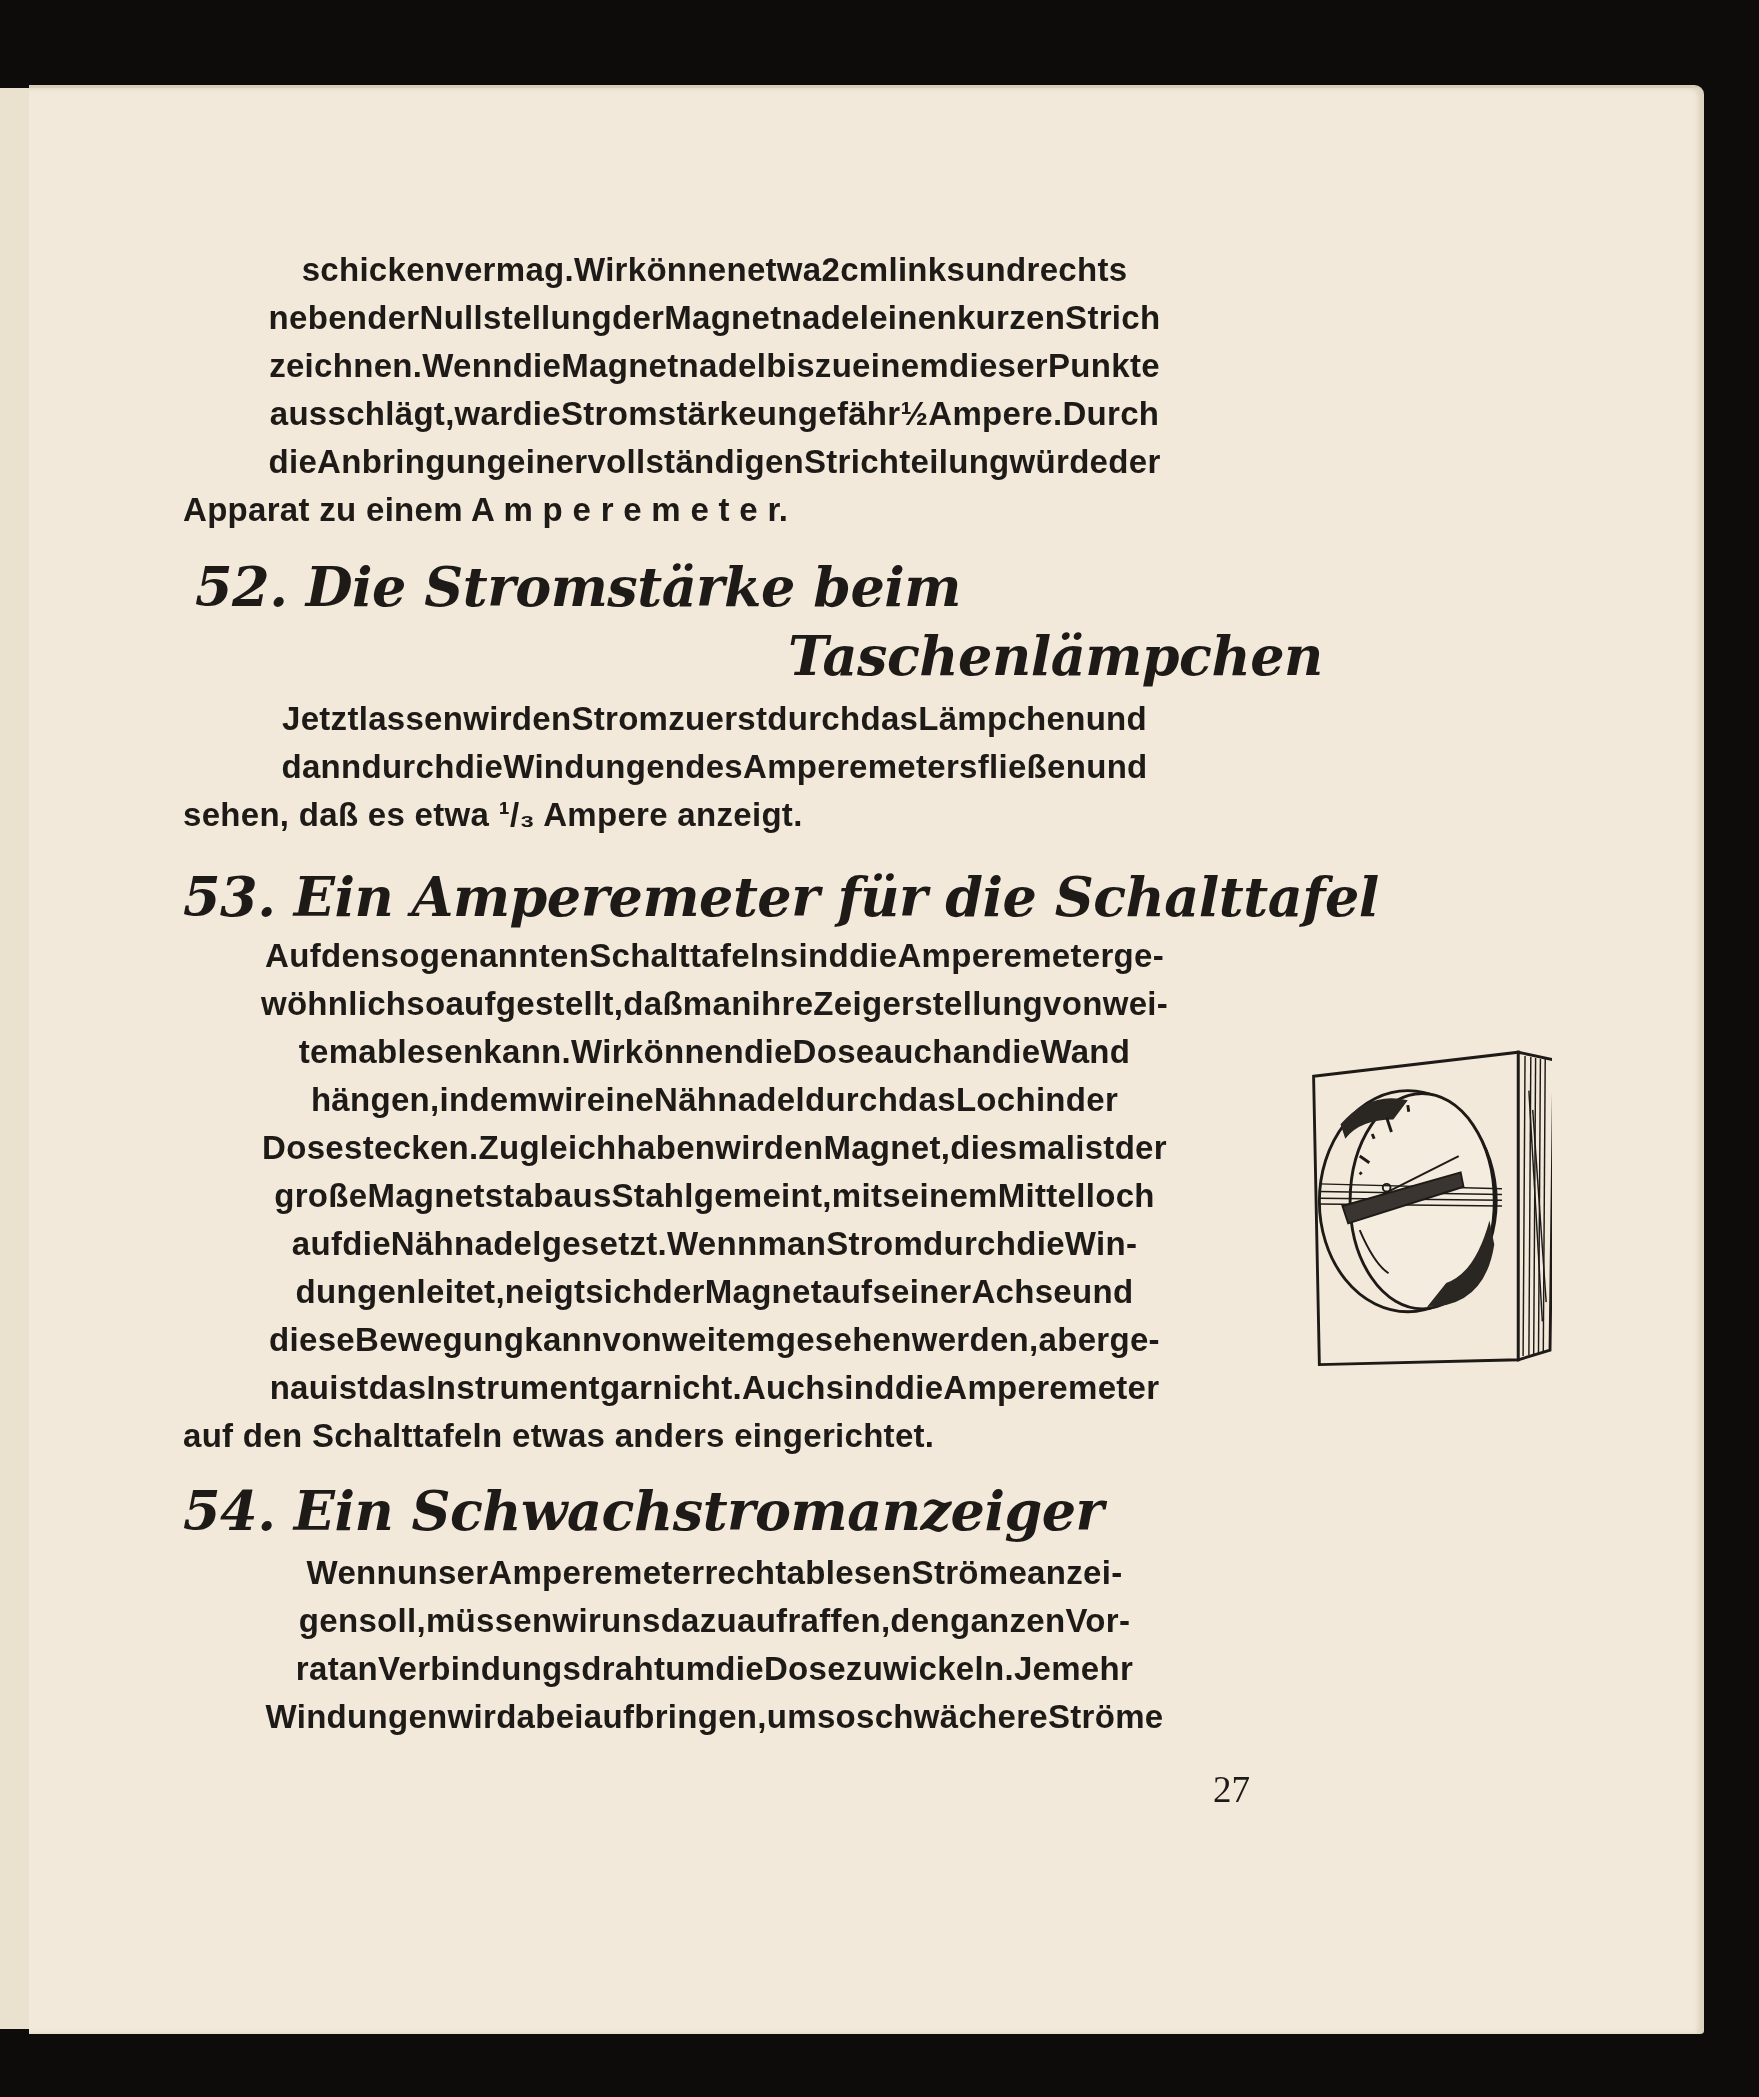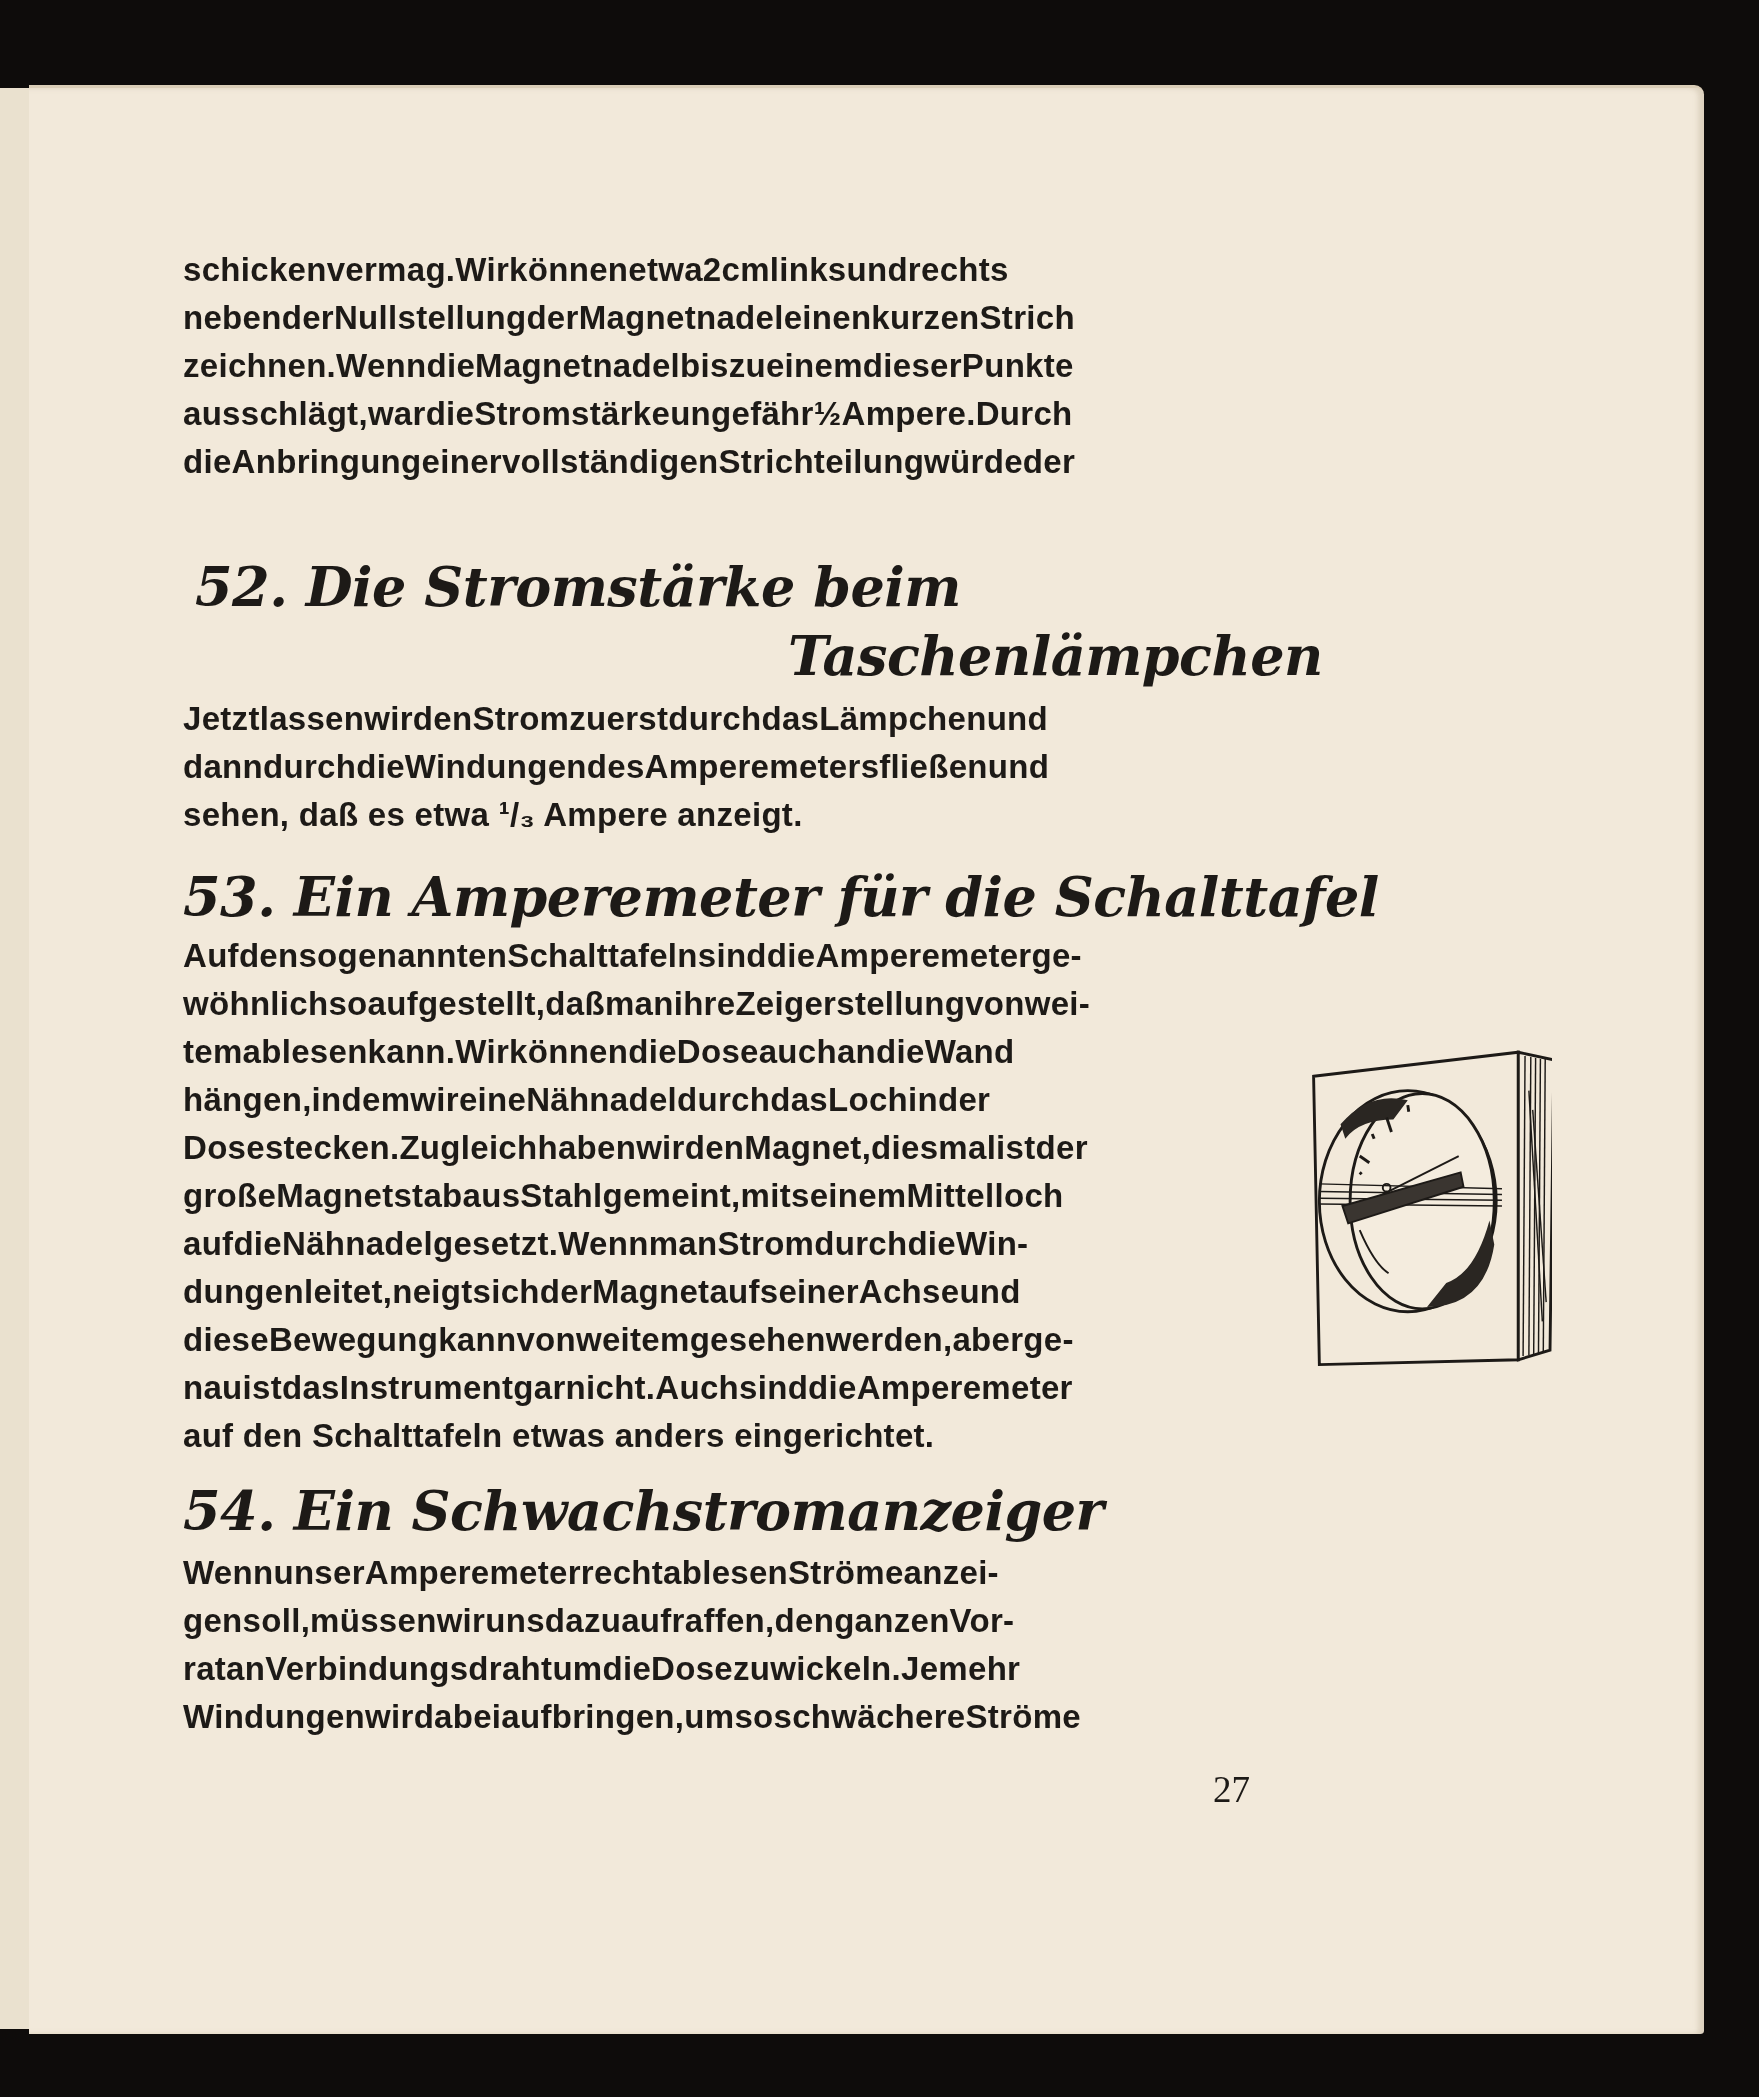--- a/index.html
+++ b/index.html
@@ -20,21 +20,21 @@
   }
   .body-text {
     position:absolute; left:183px; width:1063px;
     font-family:"Liberation Sans", sans-serif;
     font-weight:bold;
     font-size:33px;
     line-height:48px;
     color:#1d1a17;
     letter-spacing:0.3px;
   }
-  .line { display:flex; justify-content:flex-start; white-space:nowrap; height:48px; }
+  .line { display:flex; justify-content:center; white-space:nowrap; height:48px; }
   .line.last { justify-content:flex-start; gap:17.3px; }
   .heading {
     position:absolute; left:183px;
     font-family:"DejaVu Serif", serif;
     font-style:italic; font-weight:bold;
     font-size:54px; color:#1d1a17;
     white-space:nowrap; letter-spacing:-0.5px;
   }
   .page-number {
     position:absolute; left:1201px; top:1768px;
@@ -95,20 +95,21 @@
     </div>
   <div class="line">
       <span>die</span>
       <span>Anbringung</span>
       <span>einer</span>
       <span>vollständigen</span>
       <span>Strichteilung</span>
       <span>würde</span>
       <span>der</span>
     </div>
+  <div class="line last">Apparat zu einem A m p e r e m e t e r.</div>
 </div>
 
 <div class="heading" style="top:555px;margin-left:12px;">52. Die Stromstärke beim</div>
 <div class="heading" style="top:624px; left:788px;">Taschenlämpchen</div>
 
 <div class="body-text" style="top:695px;">
   <div class="line">
       <span>Jetzt</span>
       <span>lassen</span>
       <span>wir</span>

